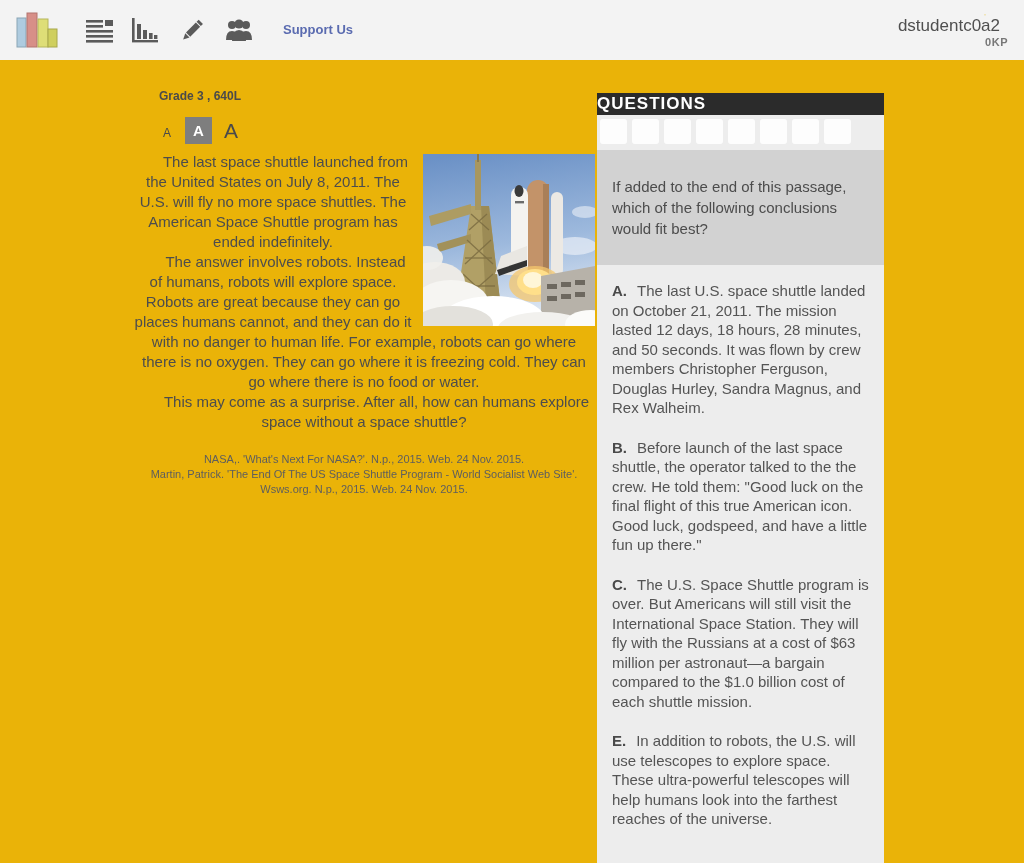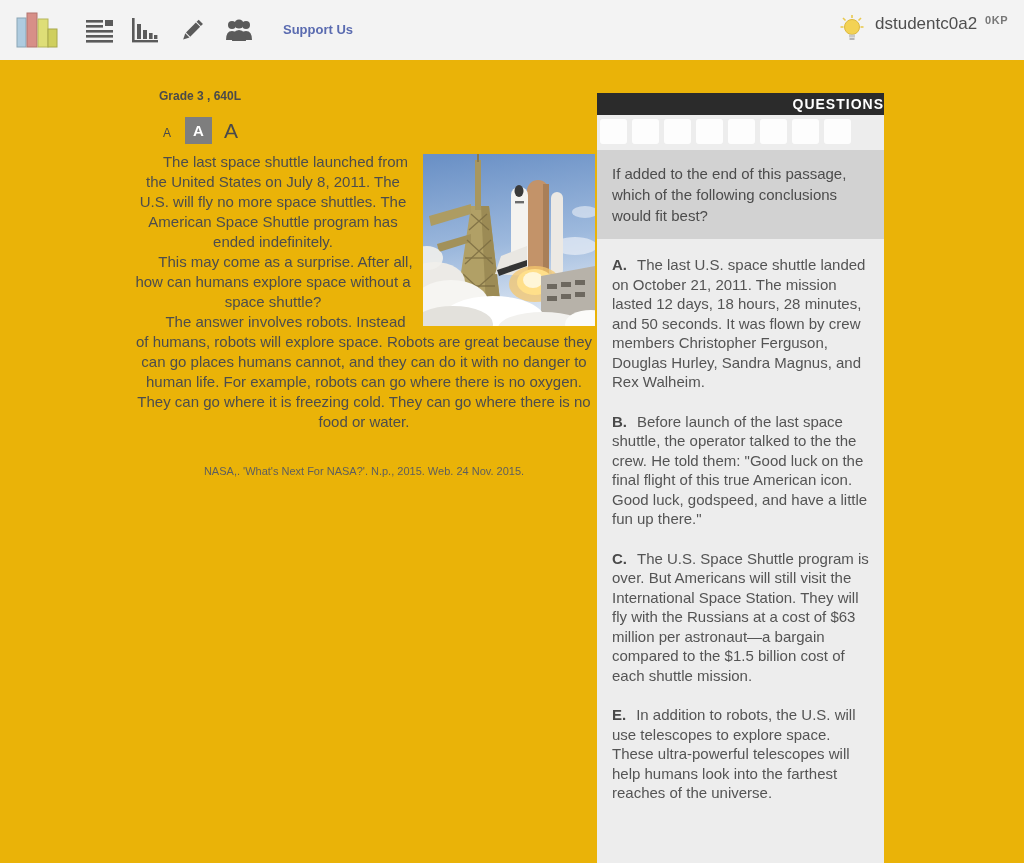--- a/index.html
+++ b/index.html
@@ -10,49 +10,49 @@
   
   .topbar { position:absolute; left:0; top:0; width:1024px; height:60px; background:#f3f3f3; }
   .logo { position:absolute; left:14px; top:8px; width:48px; height:44px; cursor:pointer; }
   .nav-icon { position:absolute; top:16px; width:30px; height:28px; cursor:pointer; }
   .nav-doc { left:84px; }
   .nav-chart { left:129px; }
   .nav-pencil { left:177px; }
   .nav-people { left:224px; }
   .support-link { position:absolute; left:283px; top:22px; font-size:13px; font-weight:bold;
     color:#5a6bb0; cursor:pointer; }
-  .user-area { position:absolute; right:16px; top:14px; height:34px; display:flex; align-items:flex-start; }
+  .user-area { position:absolute; right:16px; top:14px; height:34px; display:flex; align-items:flex-end;flex-direction:column; }
   .bulb { width:26px; height:30px; margin-right:10px; }
   .username { font-size:17px; color:#4f4f4f; margin-right:8px; cursor:pointer; }
   .points { font-size:11px; font-weight:bold; color:#777; letter-spacing:0.5px; }
 
   
   .article { position:absolute; left:133px; top:75px; width:462px; }
   .article-title { margin-left:25px; font-size:25px; font-weight:600; color:#3b3b3b; letter-spacing:0.2px; }
   .article-meta { margin-left:26px; margin-top:14px; font-size:12px; font-weight:bold; color:#4a4a4a; }
   .font-sizer { margin-left:30px; margin-top:13px; height:28px; display:flex; align-items:flex-end; }
   .fs { cursor:pointer; color:#4a4a4a; display:flex; align-items:center; justify-content:center; }
   .fs-small { font-size:12px; margin-right:14px; padding-bottom:4px; }
   .fs-medium { font-size:15px; font-weight:600; width:27px; height:27px; background:#7e7e7e; color:#fff;
     margin-right:12px; }
   .fs-large { font-size:21px; padding-bottom:1px; }
   .article-body { margin-top:8px; font-size:15px; line-height:20px; color:#4d4d4d;text-align:center; }
   .article-body p { text-indent:25px; }
   .passage-image { float:right; width:172px; height:172px; margin-left:10px; margin-bottom:6px;
     margin-top:2px; }
-  .citations { clear:none; margin-top:32px; font-size:11px; line-height:15px; color:#5e5e5e; }
+  .citations { clear:none; margin-top:20px; font-size:11px; line-height:15px; color:#5e5e5e; }
   .citations p { text-indent:0; }
 
   
   .panel { position:absolute; left:597px; top:93px; width:287px; height:770px; background:#ededed; }
-  .panel-header { height:22px; background:#2b2b2b; color:#fff; font-size:14px; font-weight:bold;
-    letter-spacing:1px; text-align:right; line-height:22px; }
+  .panel-header { height:22px; background:#2b2b2b; color:#fff; font-size:17px; font-weight:bold;
+    letter-spacing:1px; text-align:left; line-height:22px; }
   .tabs { padding:4px 0 4px 3px; display:flex; }
   .tab-box { width:27px; height:25px; background:#fdfdfd; border-radius:3px; margin-right:5px; cursor:pointer; }
-  .prompt { margin-top:2px; background:#d2d2d2; padding:13px 15px; font-size:15px; line-height:21px;
+  .prompt { margin-top:2px; background:#d2d2d2; padding:26px 15px; font-size:15px; line-height:21px;
     color:#4c4c4c; }
   .options { padding:16px 15px 0 15px; }
   .option { margin-bottom:20px; font-size:15px; line-height:19.5px; color:#545454; cursor:pointer; }
   .option .letter { font-weight:bold; margin-right:10px; color:#4a4a4a; }
 </style>
 </head>
 <body>
 
 <div id="app">
 
@@ -193,25 +193,26 @@
         <ellipse cx="12" cy="128" rx="30" ry="20" fill="#eceae6"></ellipse>
         <ellipse cx="28" cy="150" rx="38" ry="24" fill="#f6f5f2"></ellipse>
         <ellipse cx="70" cy="166" rx="52" ry="24" fill="#ffffff"></ellipse>
         <ellipse cx="30" cy="170" rx="40" ry="18" fill="#e3e1dc"></ellipse>
         <ellipse cx="120" cy="174" rx="45" ry="16" fill="#f2f1ee"></ellipse>
         <ellipse cx="168" cy="170" rx="26" ry="14" fill="#fbfbf9"></ellipse>
         <ellipse cx="4" cy="104" rx="16" ry="12" fill="#f1efeb" opacity="0.9"></ellipse>
       </svg>
 
       <p>The last space shuttle launched from the United States on July 8, 2011. The U.S. will fly no more space shuttles. The American Space Shuttle program has ended indefinitely.</p>
+      <p>The answer involves robots. Instead of humans, robots will explore space. Robots are great because they can go places humans cannot, and they can do it with no danger to human life. For example, robots can go where there is no oxygen. They can go where it is freezing cold. They can go where there is no food or water.</p>
       <p>This may come as a surprise. After all, how can humans explore space without a space shuttle?</p>
-      <p>The answer involves robots. Instead of humans, robots will explore space. Robots are great because they can go places humans cannot, and they can do it with no danger to human life. For example, robots can go where there is no oxygen. They can go where it is freezing cold. They can go where there is no food or water.</p>
 
       <div class="citations">
         <p>NASA,. 'What's Next For NASA?'. N.p., 2015. Web. 24 Nov. 2015.</p>
+        <p>Martin, Patrick. 'The End Of The US Space Shuttle Program - World Socialist Web Site'. Wsws.org. N.p., 2015. Web. 24 Nov. 2015.</p>
       </div>
     </div>
   </div>
 
   <div class="panel">
     <div class="panel-header">QUESTIONS</div>
 
     <div class="tabs">
       <div class="tab-box"></div>
       <div class="tab-box"></div>
@@ -226,21 +227,21 @@
     <div class="prompt">If added to the end of this passage, which of the following conclusions would fit best?</div>
 
     <div class="options">
       <div class="option">
         <span class="letter">A.</span><span>The last U.S. space shuttle landed on October 21, 2011. The mission lasted 12 days, 18 hours, 28 minutes, and 50 seconds. It was flown by crew members Christopher Ferguson, Douglas Hurley, Sandra Magnus, and Rex Walheim.</span>
       </div>
       <div class="option">
         <span class="letter">B.</span><span>Before launch of the last space shuttle, the operator talked to the the crew. He told them: "Good luck on the final flight of this true American icon. Good luck, godspeed, and have a little fun up there."</span>
       </div>
       <div class="option">
-        <span class="letter">C.</span><span>The U.S. Space Shuttle program is over. But Americans will still visit the International Space Station. They will fly with the Russians at a cost of $63 million per astronaut—a bargain compared to the $1.5 billion cost of each shuttle mission.</span>
+        <span class="letter">C.</span><span>The U.S. Space Shuttle program is over. But Americans will still visit the International Space Station. They will fly with the Russians at a cost of $63 million per astronaut—a bargain compared to the $1.0 billion cost of each shuttle mission.</span>
       </div>
       <div class="option">
         <span class="letter">E.</span><span>In addition to robots, the U.S. will use telescopes to explore space. These ultra-powerful telescopes will help humans look into the farthest reaches of the universe.</span>
       </div>
     </div>
 
   </div>
 
 </div>
 

